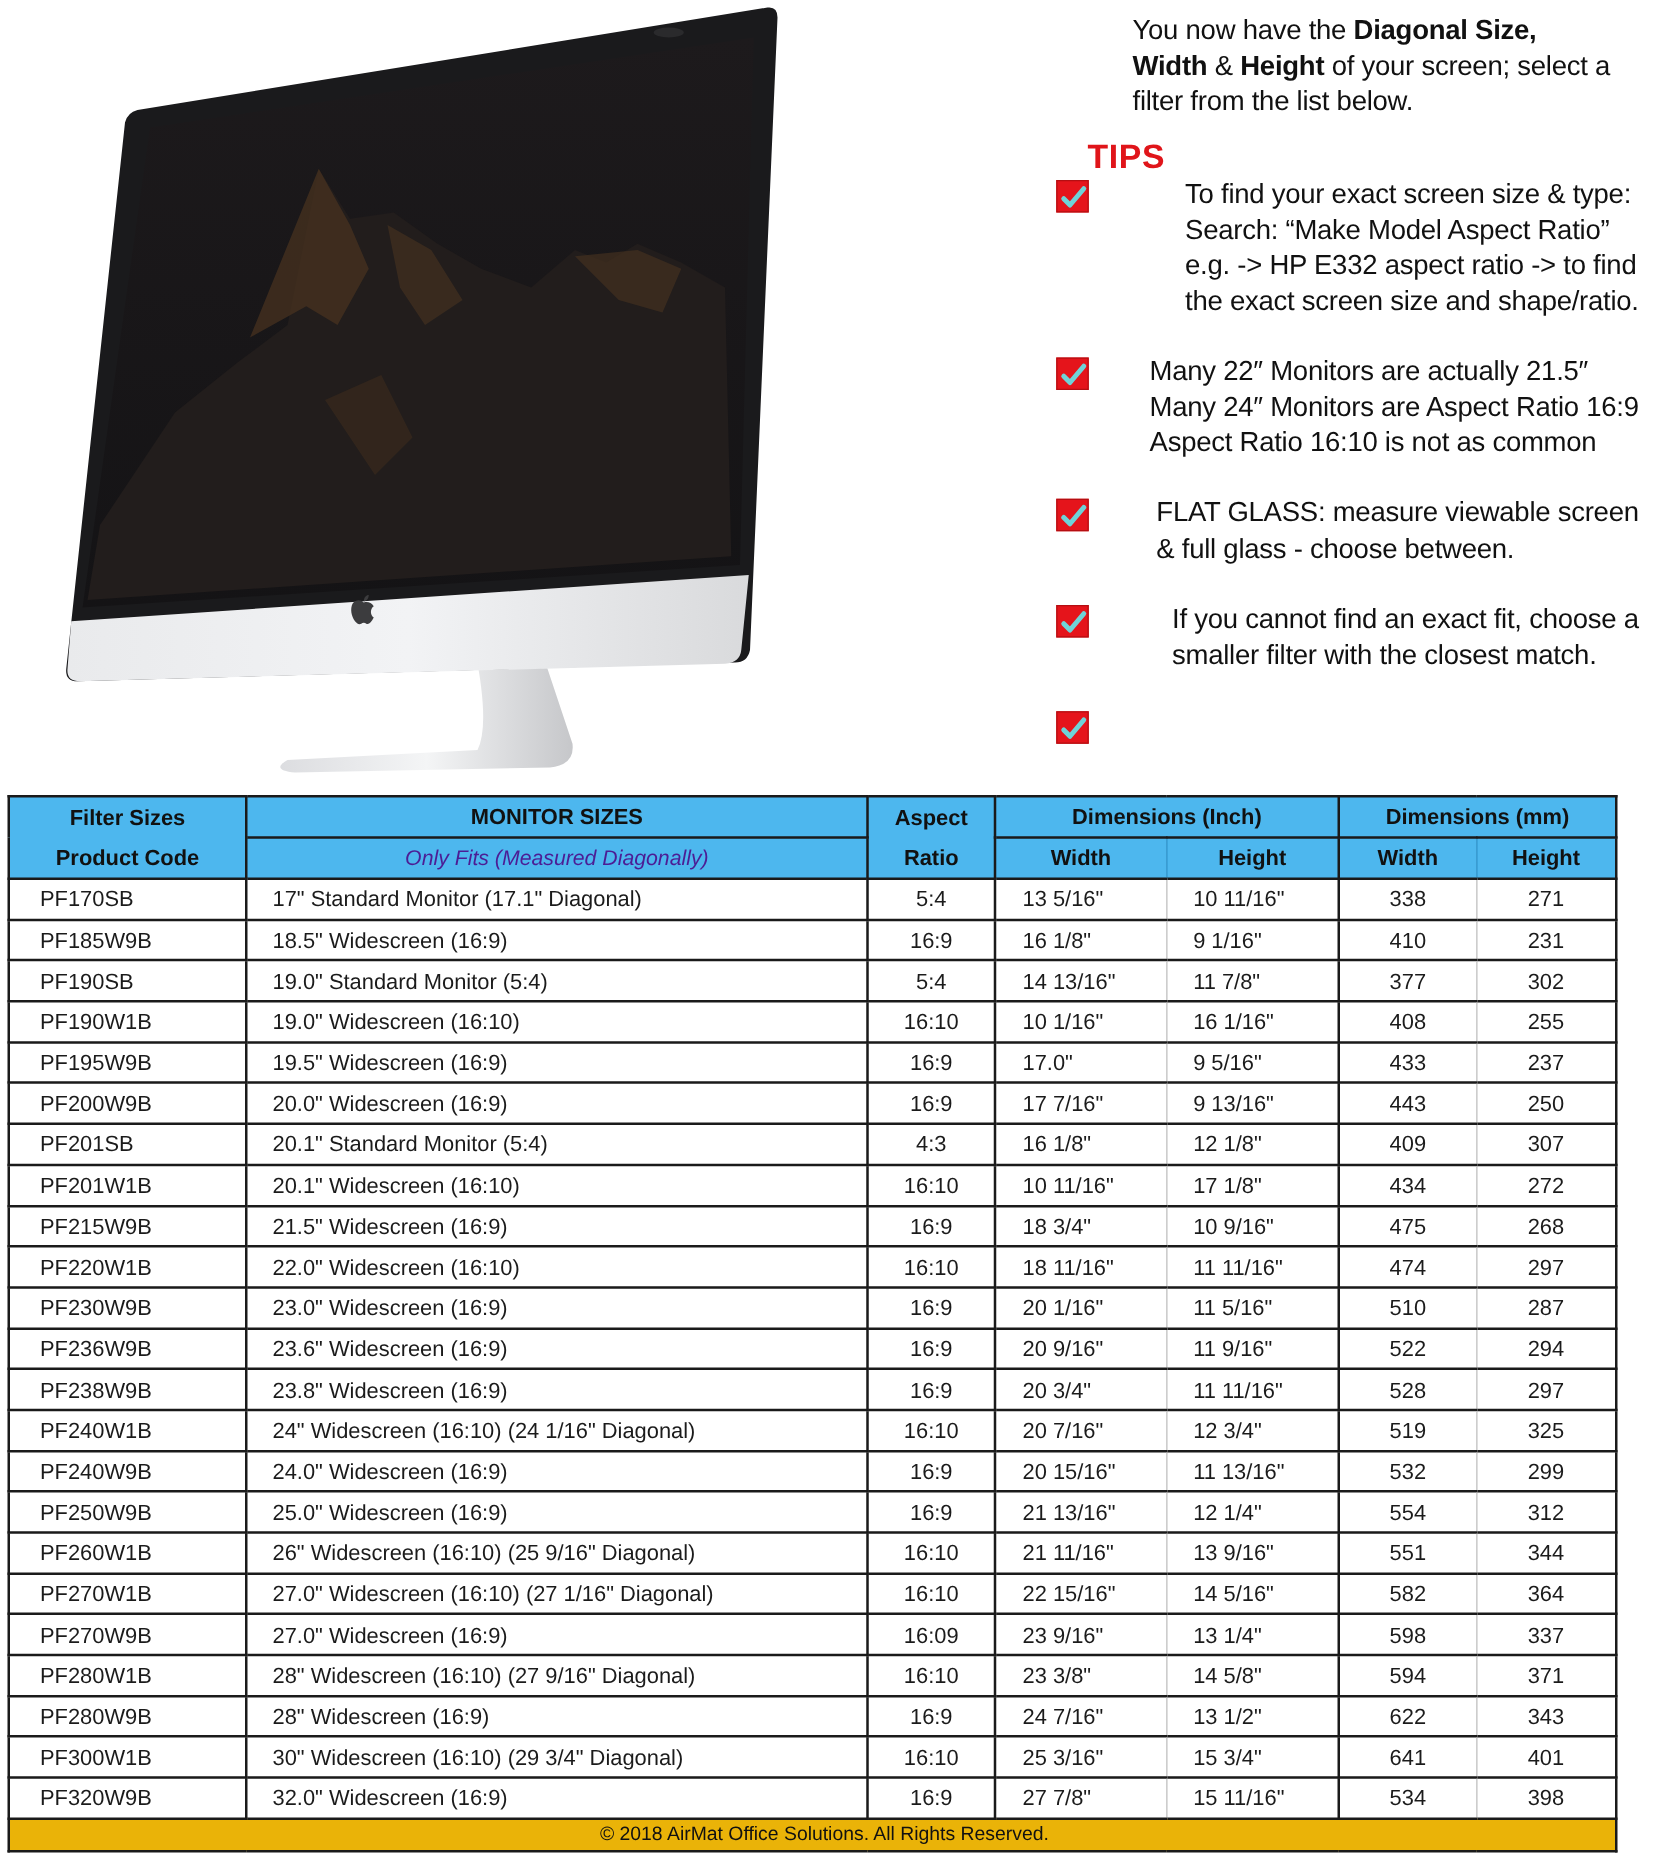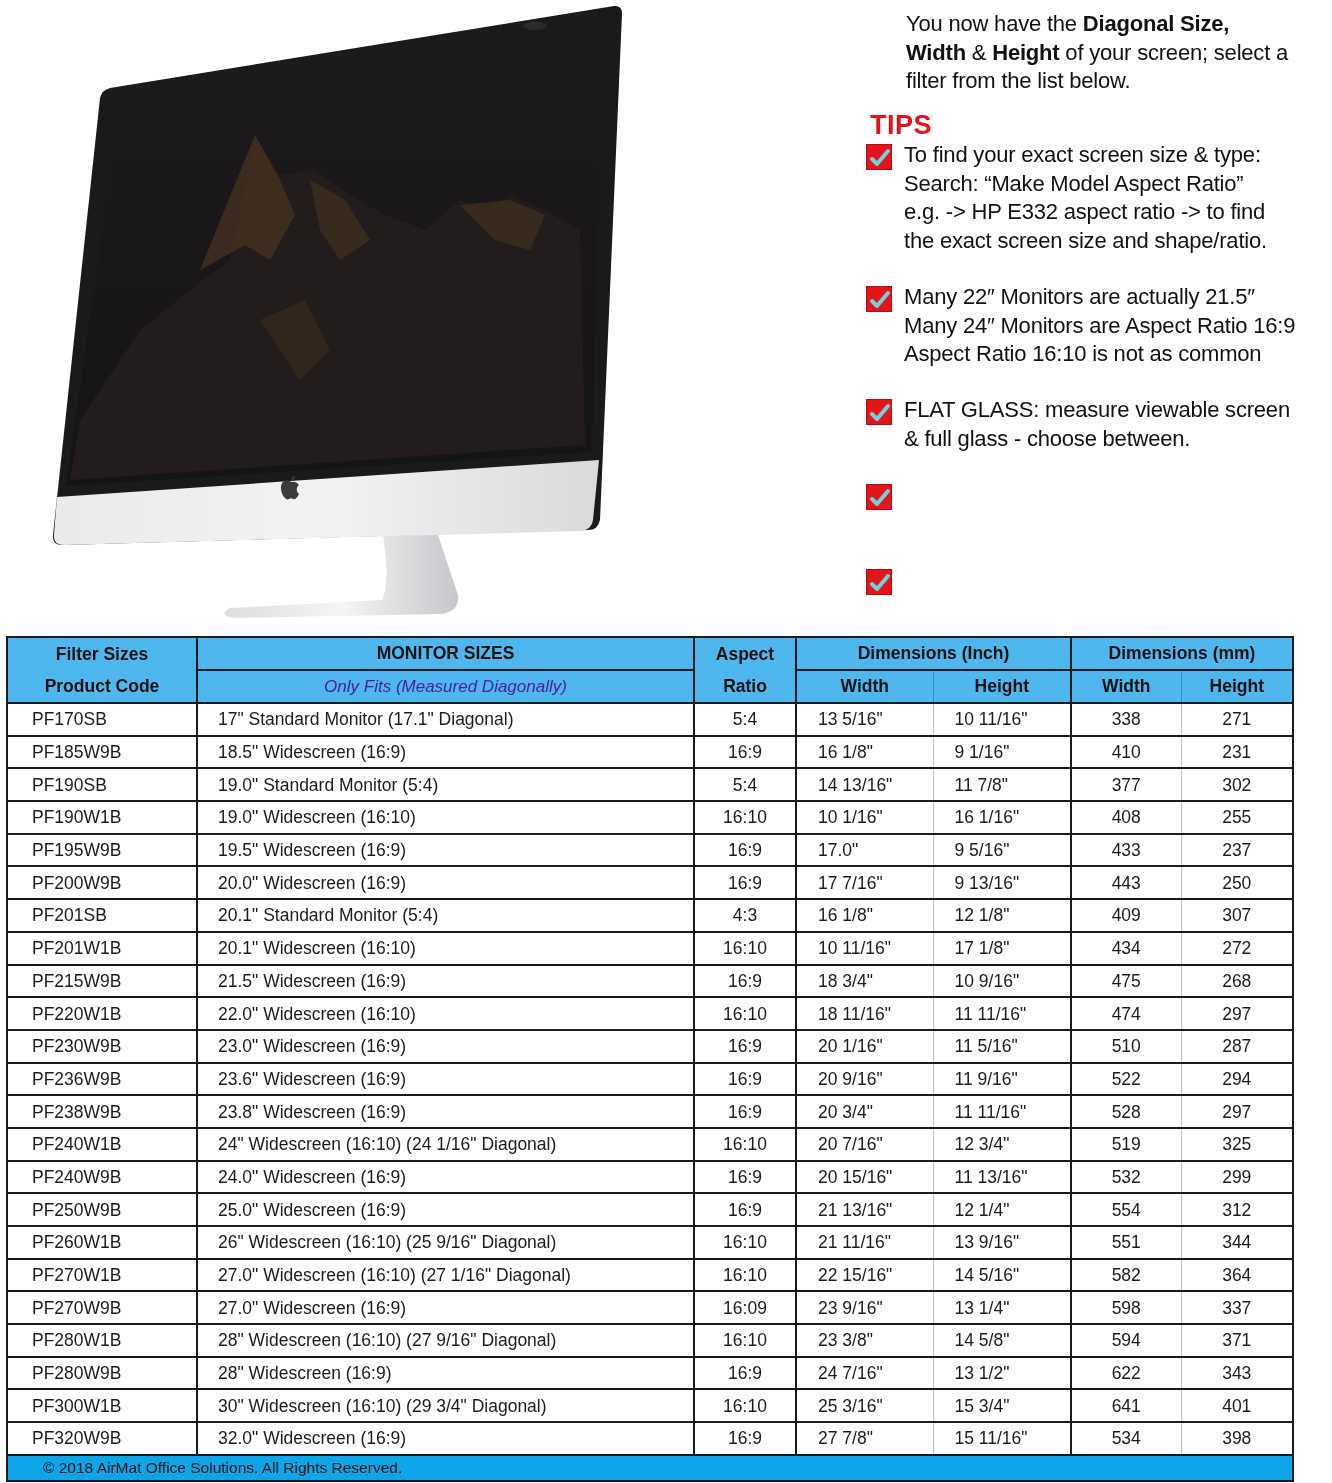--- a/index.html
+++ b/index.html
@@ -14,21 +14,21 @@
   .intro {
     position: absolute; left: 906px; top: 10px; width: 420px;
     font-size: 22px; line-height: 28.5px; color: #111; letter-spacing: -0.2px;
   }
   .intro b { font-weight: bold; }
   .tips-title {
     position: absolute; left: 870px; top: 110px;
     font-size: 27px; font-weight: bold; color: #e0151a; letter-spacing: 0.5px;
   }
   .tip {
-    position: absolute; left: 866px; width: 466px; display: flex; align-items: flex-start;
+    position: absolute; left: 845px; width: 466px; display: flex; align-items: flex-start; justify-content: space-between;
   }
   .tip .check {
     width: 26px; height: 26px; flex: 0 0 26px; margin-top: 3px; margin-right: 12px;
     background: #e5141b; border: 1px solid #b50e12; position: relative;
   }
   .tip .check svg { position: absolute; left: 2px; top: 2px; width: 22px; height: 22px; }
   .tip .text { font-size: 22px; line-height: 28.5px; color: #111; white-space: pre-line; letter-spacing: -0.2px; }
 
   
   .tbl-wrap { position: absolute; left: 6px; top: 636px; width: 1050px; }
@@ -46,21 +46,21 @@
   }
   td.code { padding-left: 24px; }
   td.mon  { padding-left: 20px; }
   td.ctr  { text-align: center; }
   td.left { padding-left: 21px; }
   td.thin-r { border-right: 1px solid #bdbdbd; }
   td.thin-l { border-left: 1px solid #bdbdbd; }
   th.thin-r { border-right: 1px solid #2a8fc7; }
   th.thin-l { border-left: 1px solid #2a8fc7; }
   .footer-row td {
-    background: #0ea5e9; height: 26px; line-height: 24px; text-align: left;
+    background: #eab308; height: 26px; line-height: 24px; text-align: center;
     padding-right: 16px; font-size: 15.5px; color: #111; padding-left: 35px;
   }
 </style>
 </head>
 <body>
 
 <div class="monitor">
   <svg viewBox="0 0 600 620">
     <defs>
       <linearGradient id="chin" x1="0" y1="0" x2="1" y2="0">
@@ -138,20 +138,22 @@
   </span>
   <span class="text">FLAT GLASS: measure viewable screen
 &amp; full glass - choose between.</span>
 </div>
 <div class="tip" style="top:481px">
   <span class="check">
     <svg viewBox="0 0 22 22">
         <path d="M 3 12 L 8 17 L 19 4" stroke="#6fd3d8" stroke-width="4" fill="none" stroke-linecap="round" stroke-linejoin="round"></path>
       </svg>
   </span>
+  <span class="text">If you cannot find an exact fit, choose a
+smaller filter with the closest match.</span>
 </div>
 <div class="tip" style="top:566px">
   <span class="check">
     <svg viewBox="0 0 22 22">
         <path d="M 3 12 L 8 17 L 19 4" stroke="#6fd3d8" stroke-width="4" fill="none" stroke-linecap="round" stroke-linejoin="round"></path>
       </svg>
   </span>
 </div>
 
 <div class="tbl-wrap">

